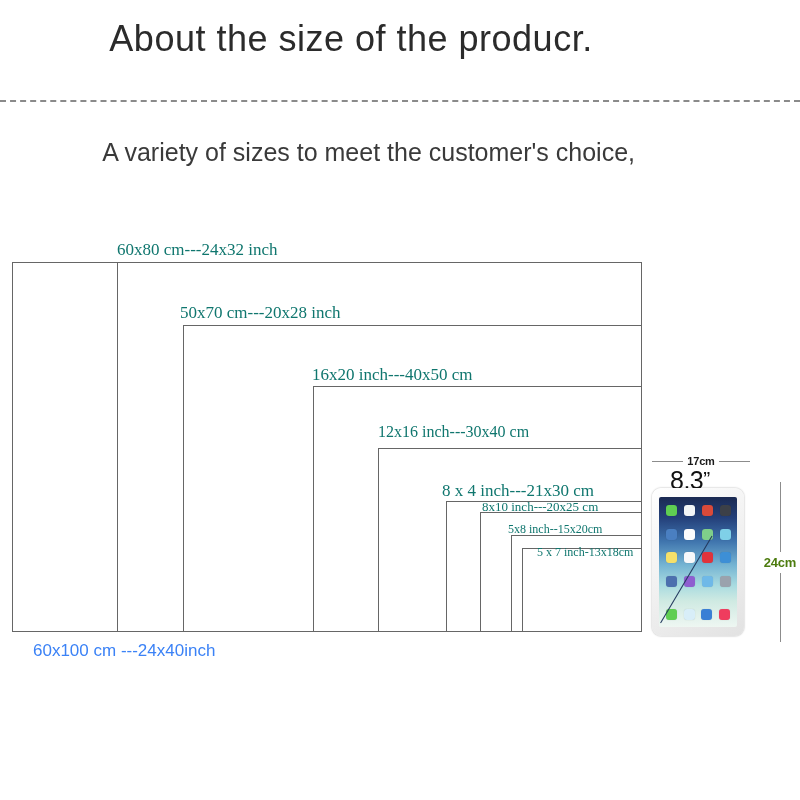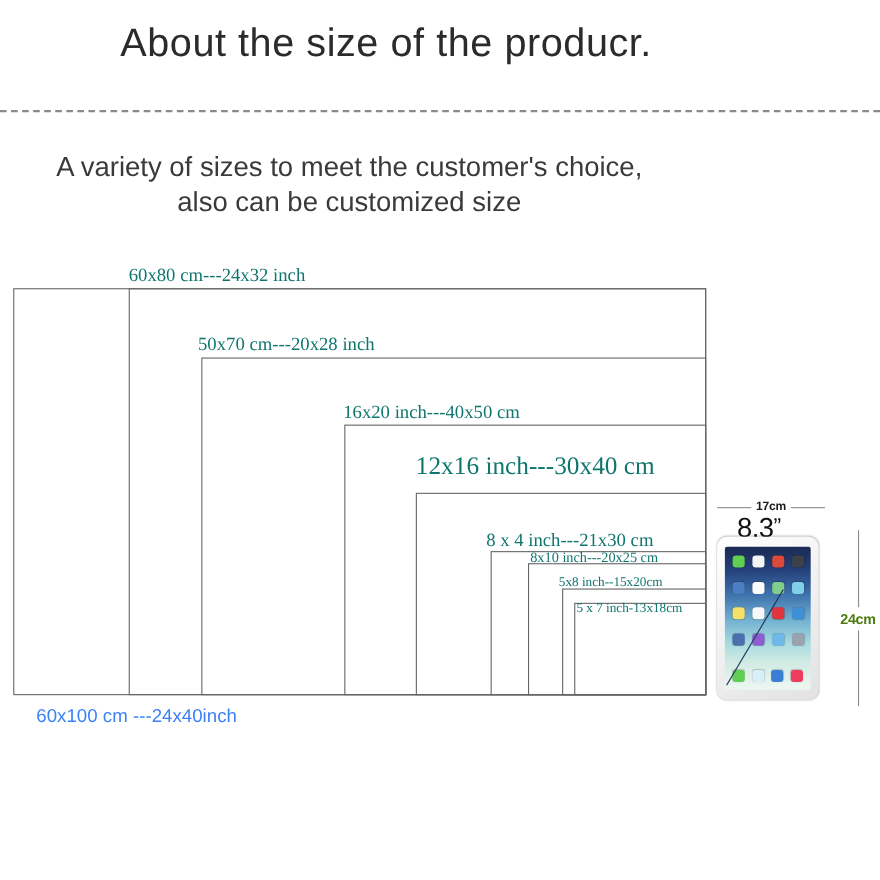--- a/index.html
+++ b/index.html
@@ -36,21 +36,21 @@
     top: 100px;
     width: 800px;
     height: 0;
     border-top: 2px dashed #8a8a8a;
   }
   #subtitle {
     position: absolute;
     left: 0;
     top: 136px;
     width: 635px;
-    text-align: center;
+    text-align: right;
     font-size: 25px;
     font-weight: 300;
     line-height: 32px;
     color: #3a3a3a;
     font-stretch: condensed;
   }
   #subtitle .l2 { display: block; }
 
   
   #chart {
@@ -219,45 +219,44 @@
 </style>
 </head>
 <body>
 
 <div id="title">About the size of the producr.</div>
 
 <div id="divider"></div>
 
 <div id="subtitle">
   <span class="l1">A variety of sizes to meet the customer's choice,</span>
-  <span class="l2">also can be customized size</span>
 </div>
 
 <div id="chart">
 
   <div id="rects-host">
       <div class="size-rect" style="left: 12px; top: 262px; width: 630px; height: 370px;"></div>
       <div class="size-rect" style="left: 117px; top: 262px; width: 525px; height: 370px;"></div>
       <div class="size-rect" style="left: 183px; top: 325px; width: 459px; height: 307px;"></div>
       <div class="size-rect" style="left: 313px; top: 386px; width: 329px; height: 246px;"></div>
       <div class="size-rect" style="left: 378px; top: 448px; width: 264px; height: 184px;"></div>
       <div class="size-rect" style="left: 446px; top: 501px; width: 196px; height: 131px;"></div>
       <div class="size-rect" style="left: 480px; top: 512px; width: 162px; height: 120px;"></div>
       <div class="size-rect" style="left: 511px; top: 535px; width: 131px; height: 97px;"></div>
       <div class="size-rect" style="left: 522px; top: 548px; width: 120px; height: 84px;"></div>
     </div>
   <div id="labels-host">
       <div class="size-label" style="left: 117px; top: 241px; font-size: 17px;">60x80 cm---24x32 inch</div>
       <div class="size-label" style="left: 180px; top: 304px; font-size: 17px;">50x70 cm---20x28 inch</div>
       <div class="size-label" style="left: 312px; top: 366px; font-size: 17px;">16x20 inch---40x50 cm</div>
-      <div class="size-label" style="left: 378px; top: 412px; font-size: 23px;">12x16 inch---30x40 cm</div>
+      <div class="size-label" style="left: 378px; top: 424px; font-size: 16px;">12x16 inch---30x40 cm</div>
       <div class="size-label" style="left: 442px; top: 482px; font-size: 17px;">8 x 4 inch---21x30 cm</div>
       <div class="size-label" style="left: 482px; top: 500px; font-size: 13px;">8x10 inch---20x25 cm</div>
       <div class="size-label" style="left: 508px; top: 523px; font-size: 12px;">5x8 inch--15x20cm</div>
-      <div class="size-label" style="left: 524px; top: 546px; font-size: 12px;">5 x 7 inch-13x18cm</div>
+      <div class="size-label" style="left: 537px; top: 546px; font-size: 12px;">5 x 7 inch-13x18cm</div>
     </div>
   <div id="label-outer" style="left: 14px; top: 641px;">60x100 cm ---24x40inch</div>
 </div>
 
 <div id="tablet-group">
 
   <div id="ruler-top">
     <span class="bar"></span>
     <span class="txt">17cm</span>
     <span class="bar"></span>

